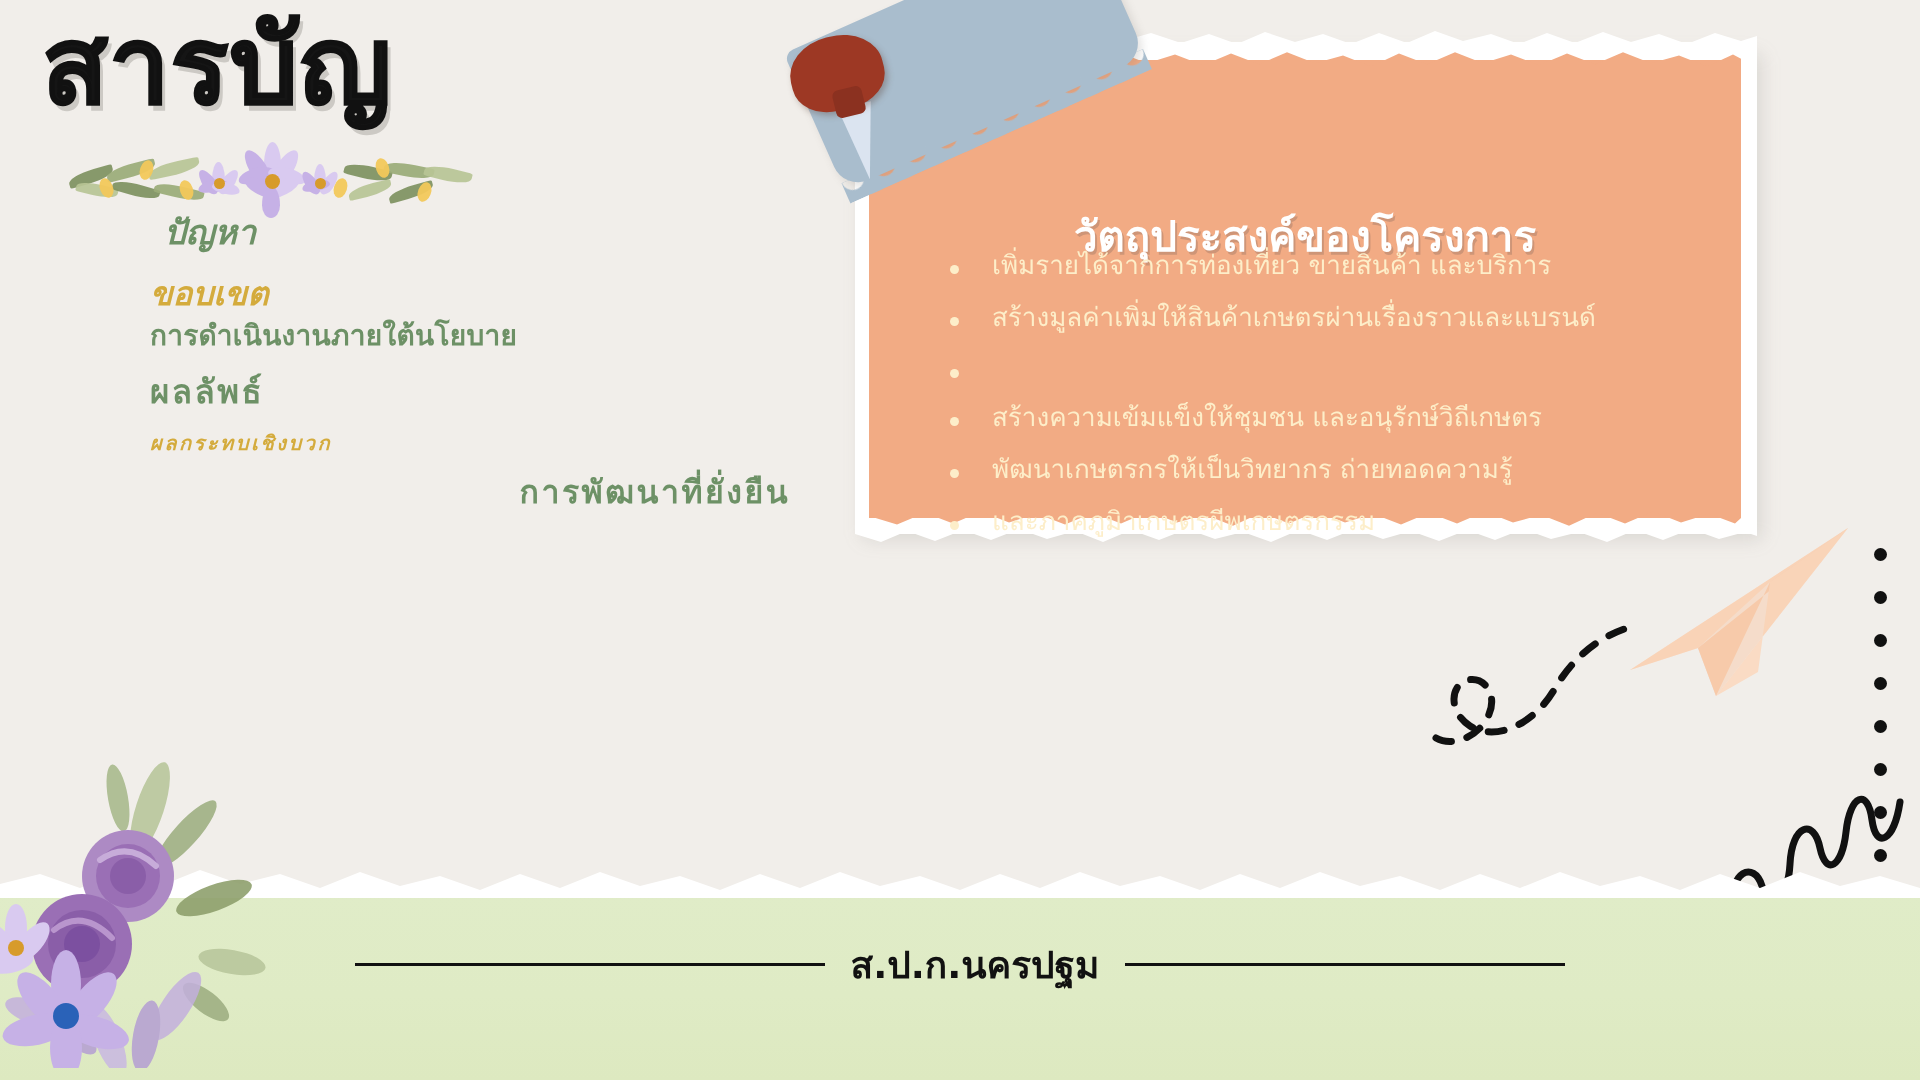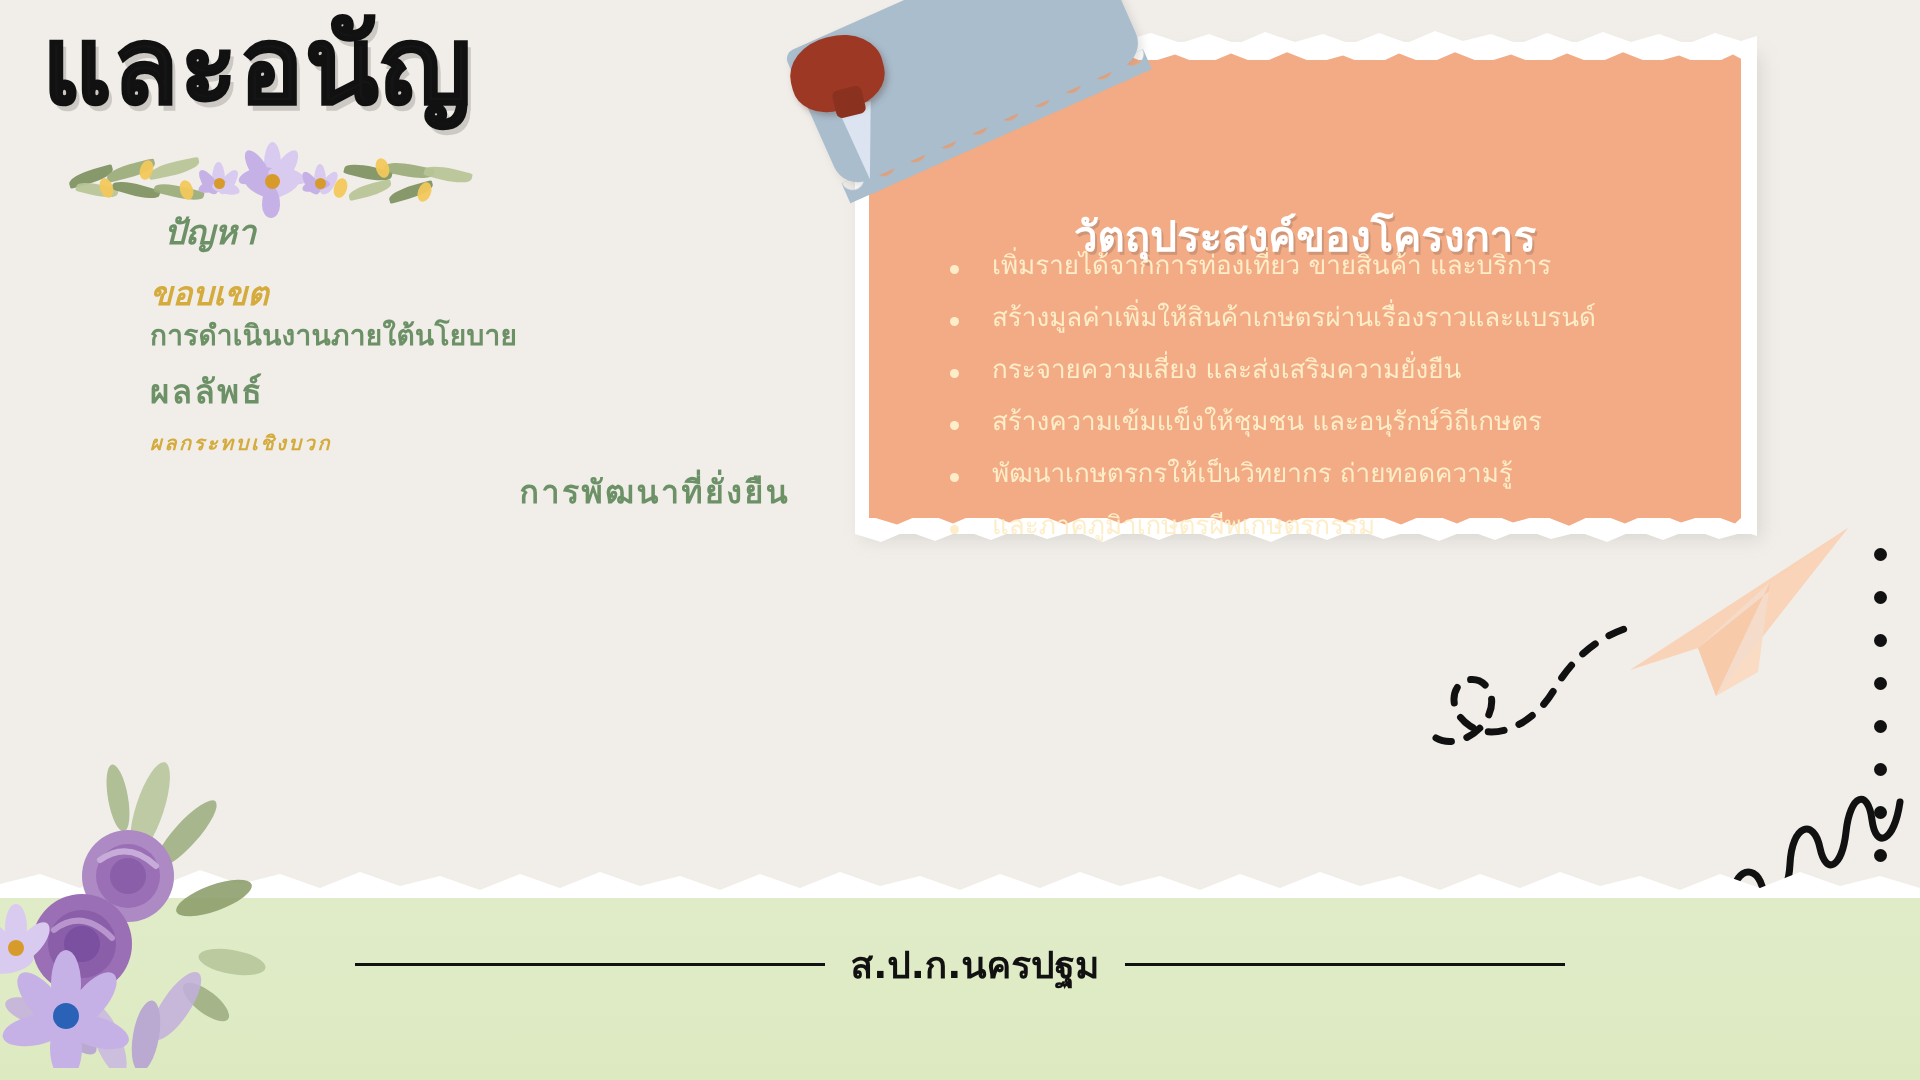--- a/index.html
+++ b/index.html
@@ -154,21 +154,21 @@
 
   
   .bl-flowers{position:absolute;left:0;bottom:12px;width:330px;height:320px;}
 </style>
 </head>
 <body>
 
 <div class="slide">
 
   <div class="title-wrap">
-    <div class="title">และอนัญ</div>
+    <div class="title">สารบัญ</div>
     <div class="floral">
 
       <div class="leaf dark" style="left:6px;top:36px;width:46px;height:13px;transform:rotate(-16deg)"></div>
       <div class="leaf light" style="left:14px;top:50px;width:42px;height:12px;transform:rotate(14deg)"></div>
       <div class="leaf" style="left:44px;top:30px;width:50px;height:13px;transform:rotate(-14deg)"></div>
       <div class="leaf dark" style="left:50px;top:50px;width:48px;height:12px;transform:rotate(16deg)"></div>
       <div class="leaf light" style="left:86px;top:28px;width:52px;height:13px;transform:rotate(-12deg)"></div>
       <div class="leaf" style="left:92px;top:52px;width:50px;height:12px;transform:rotate(14deg)"></div>
       <div class="bud" style="left:38px;top:44px;width:13px;height:20px;transform:rotate(-20deg)"></div>
       <div class="bud" style="left:78px;top:26px;width:13px;height:20px;transform:rotate(18deg)"></div>
@@ -249,21 +249,20 @@
     <li class="bullet">
       <span class="dot"></span>
       <span class="txt">เพิ่มรายได้จากการท่องเที่ยว ขายสินค้า และบริการ</span>
     </li>
     <li class="bullet">
       <span class="dot"></span>
       <span class="txt">สร้างมูลค่าเพิ่มให้สินค้าเกษตรผ่านเรื่องราวและแบรนด์</span>
     </li>
     <li class="bullet">
       <span class="dot"></span>
-      <span class="txt">กระจายความเสี่ยง และส่งเสริมความยั่งยืน</span>
     </li>
     <li class="bullet">
       <span class="dot"></span>
       <span class="txt">สร้างความเข้มแข็งให้ชุมชน และอนุรักษ์วิถีเกษตร</span>
     </li>
     <li class="bullet">
       <span class="dot"></span>
       <span class="txt">พัฒนาเกษตรกรให้เป็นวิทยากร ถ่ายทอดความรู้</span>
     </li>
     <li class="bullet">

